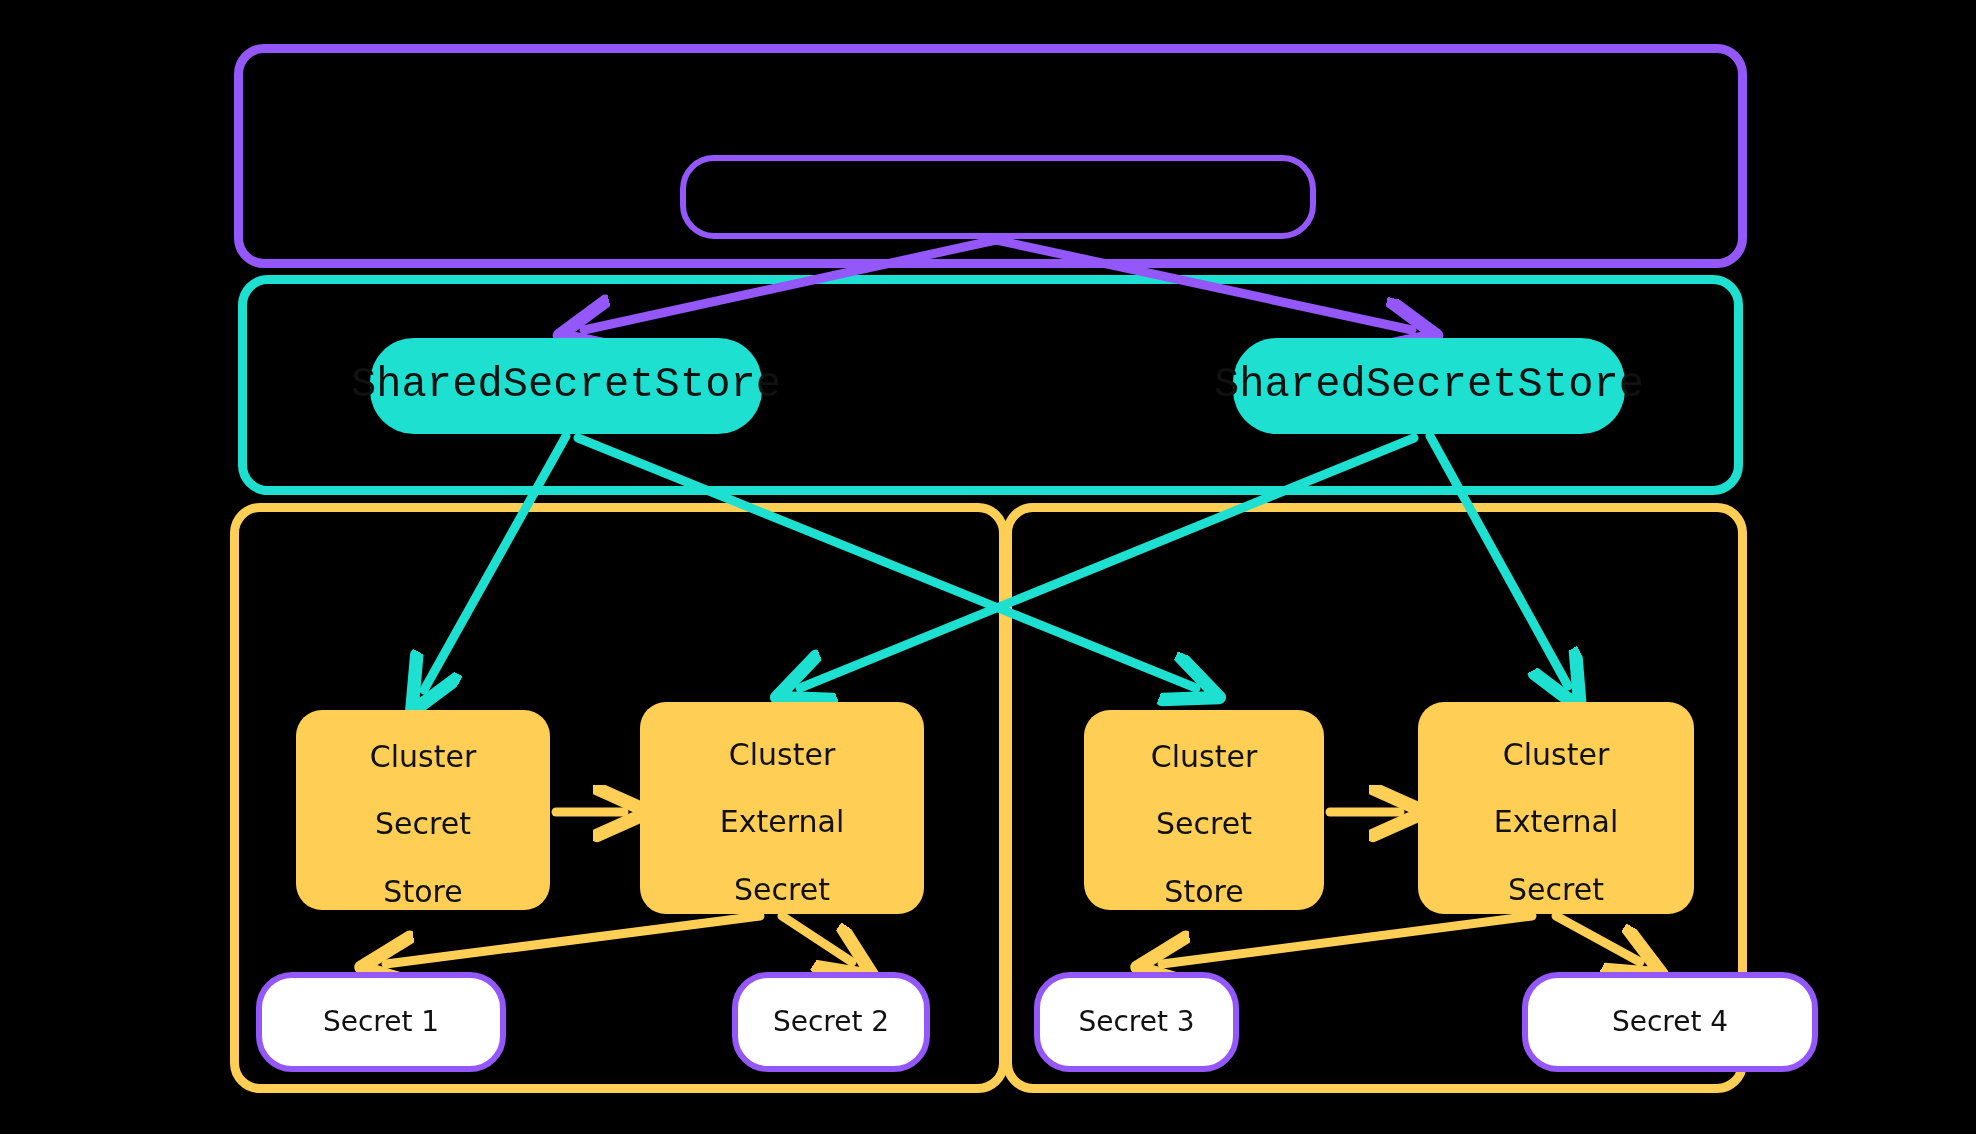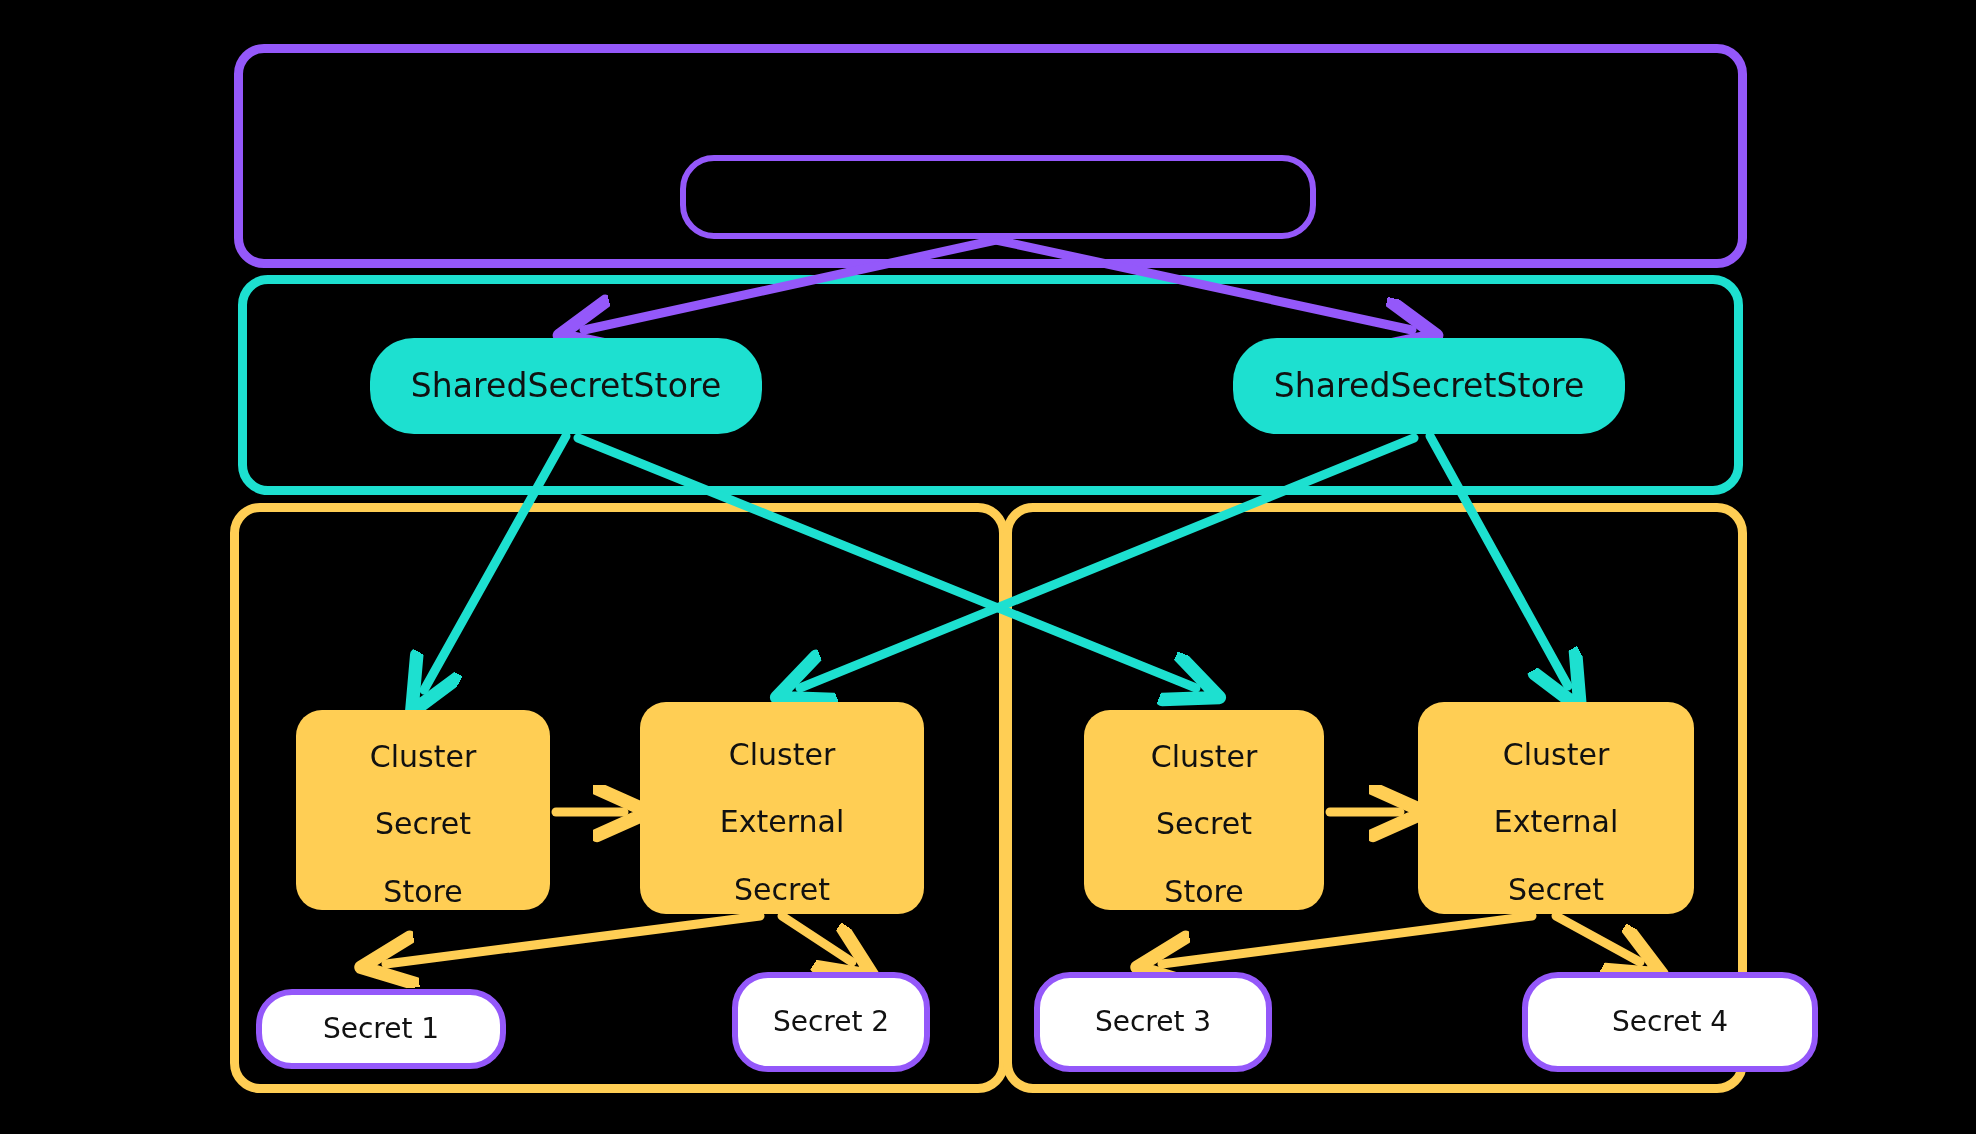--- a/index.html
+++ b/index.html
@@ -67,22 +67,23 @@
     line-height: 1.28;
   }
   .node-hollow-purple {
     border: 6px solid #9458FA;
     border-radius: 34px;
     background: transparent;
   }
   .node-teal {
     background: #1DE0D0;
     border-radius: 44px;
-    font-size: 33px;
+    font-size: 42px;
     letter-spacing: 0.1px;
+    font-family: Liberation Mono, monospace;
   }
   .node-orange {
     background: #FFCE54;
     border-radius: 26px;
     font-size: 30px;
     flex-direction: column;
   }
   .node-white {
     background: #FFFFFF;
     border: 6px solid #9458FA;
@@ -94,23 +95,23 @@
   
   #empty-node      { left: 680px;  top: 155px; width: 636px; height: 84px; }
   #sss-left        { left: 370px;  top: 338px; width: 392px; height: 96px; }
   #sss-right       { left: 1233px; top: 338px; width: 392px; height: 96px; }
 
   #css-left        { left: 296px;  top: 710px; width: 254px; height: 200px; }
   #ces-left        { left: 640px;  top: 702px; width: 284px; height: 212px; }
   #css-right       { left: 1084px; top: 710px; width: 240px; height: 200px; }
   #ces-right       { left: 1418px; top: 702px; width: 276px; height: 212px; }
 
-  #secret-1        { left: 256px;  top: 972px; width: 250px; height: 80px; margin-top: 17px; }
+  #secret-1        { left: 256px;  top: 972px; width: 250px; height: 100px; }
   #secret-2        { left: 732px;  top: 972px; width: 198px; height: 100px; }
-  #secret-3        { left: 1034px; top: 972px; width: 238px; height: 100px; }
+  #secret-3        { left: 1034px; top: 972px; width: 205px; height: 100px; }
   #secret-4        { left: 1522px; top: 972px; width: 296px; height: 100px; }
 </style>
 </head>
 <body>
 
 <div id="canvas">
 
   <div class="frame frame-purple"></div>
   <div class="frame frame-teal"></div>
   <div class="frame frame-orange-left"></div>

